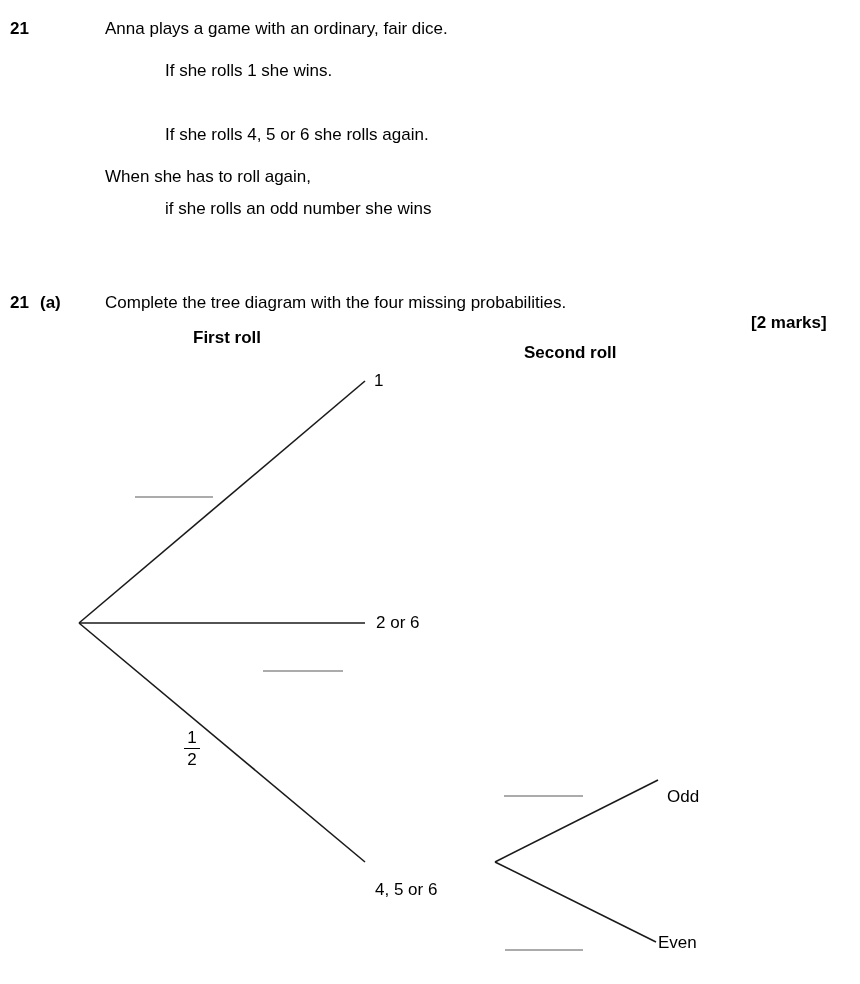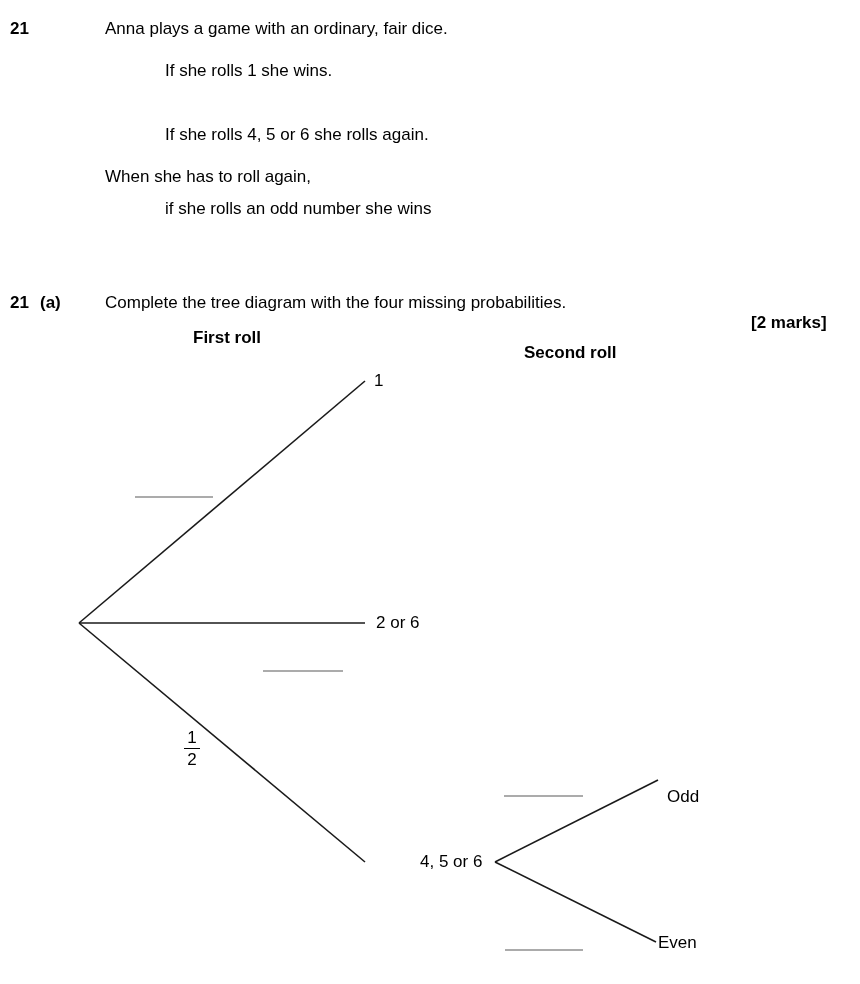--- a/index.html
+++ b/index.html
@@ -61,21 +61,21 @@
   <div class="abs bold" style="left:10px; top:293px;">21</div>
   <div class="abs bold" style="left:40px; top:293px;">(a)</div>
   <div class="abs" style="left:105px; top:293px;">Complete the tree diagram with the four missing probabilities.</div>
   <div class="abs bold" style="left:751px; top:313px;text-align:center;">[2 marks]</div>
 
   <div class="abs bold" style="left:193px; top:328px;">First roll</div>
   <div class="abs bold" style="left:524px; top:343px;">Second roll</div>
 
   <div class="abs" style="left:374px; top:371px;">1</div>
   <div class="abs" style="left:376px; top:613px;">2 or 6</div>
-  <div class="abs" style="left:375px; top:852px;margin-left:45px;">4, 5 or 6</div>
+  <div class="abs" style="left:375px; top:880px;">4, 5 or 6</div>
 
   <div class="fraction" style="left:178px; top:728px;">
     <span class="num">1</span>
     <span class="den">2</span>
   </div>
 
   <div class="abs" style="left:667px; top:771px;margin-top:16px;">Odd</div>
   <div class="abs" style="left:658px; top:933px;">Even</div>
 
 </div>

